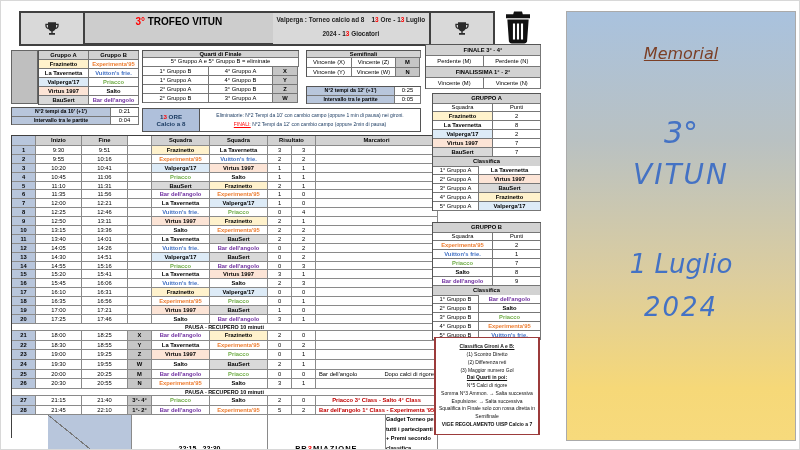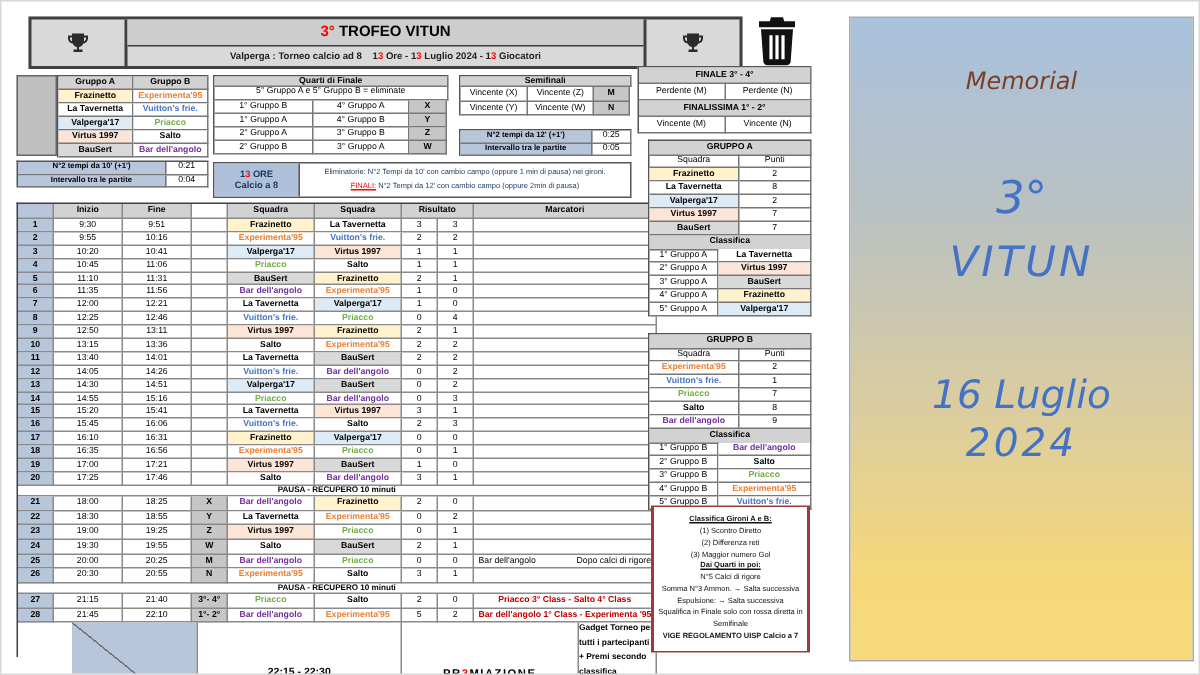--- a/index.html
+++ b/index.html
@@ -6,21 +6,21 @@
   .page{position:relative;width:800px;height:450px;background:#fff;overflow:hidden;
         font-family:"Liberation Sans", sans-serif;border:1px solid #d8d8d8;box-sizing:border-box;
         --red:#FF0000;--notered:#C00000;--navy:#17375E;--pblue:#4472C4;--pbrown:#7B3F26;
         --numcol:#B8C6DC;--hgrey:#D2D2D2;}
   .abs{position:absolute;}
   
   .header-bar{left:18px;top:10px;width:476px;height:35px;background:#D9D9D9;border:2px solid #404040;display:flex;box-sizing:border-box;}
   .trophy-cell{width:62px;display:flex;align-items:center;justify-content:center;}
   .trophy-cell.l{border-right:2px solid #404040;}
   .trophy-cell.r{border-left:2px solid #404040;}
-  .title-area{flex:1;display:flex;flex-direction:column;}
+  .title-area{flex:1;display:flex;flex-direction:row;}
   .title-row{flex:1.2;background:#CDCDCD;border-bottom:1px solid #404040;text-align:center;font-weight:bold;font-size:10px;line-height:17px;}
   .subtitle-row{flex:1;text-align:center;font-weight:bold;font-size:6.4px;line-height:14px;color:#222;}
   .red{color:var(--red);}
   .trash{left:501px;top:9px;width:32px;height:35px;}
   
   .mini{box-sizing:border-box;border-top:1px solid #555;border-left:1px solid #555;background:#fff;}
   .mini .row{display:grid;}
   .mini .cell{border-right:1px solid #777;border-bottom:1px solid #777;text-align:center;font-size:5.8px;overflow:hidden;white-space:nowrap;box-sizing:border-box;}
   .ttl{background:var(--hgrey);font-weight:bold;font-size:6.2px;}
   .grey-strip{left:10px;top:49px;width:27px;height:54px;background:#BFBFBF;border:1px solid #666;box-sizing:border-box;}
@@ -79,27 +79,27 @@
   .subh{font-size:5.6px;}
   .pos{font-size:5.4px;}
   
   .notes{left:433px;top:336px;width:106px;height:98px;background:#fff;border:1px solid #9C3B3B;border-left-width:2px;border-right-width:2px;box-sizing:border-box;
          display:flex;flex-direction:column;justify-content:center;text-align:center;font-size:5px;line-height:1.55;color:#111;padding:2px;}
   .notes .b{font-weight:bold;}
   
   .poster{left:565px;top:10px;width:230px;height:430px;border:1px solid #aaa;box-sizing:border-box;
           background:linear-gradient(180deg,#A9C2DE 0%,#B9C1C2 30%,#DCCD9E 62%,#F6D878 88%,#F7DA7C 100%);
           display:flex;flex-direction:column;align-items:center;font-family:"DejaVu Sans", sans-serif;}
-  .poster .mem{margin-top:32px;color:var(--pbrown);font-size:16px;font-style:italic;}
+  .poster .mem{margin-top:32px;color:var(--pbrown);font-size:16px;font-style:italic;text-decoration:underline;}
   .poster .nm{margin-top:4px;color:var(--pbrown);font-size:16px;font-style:italic;text-decoration:underline;}
   .poster .big1{margin-top:52px;color:var(--pblue);font-size:30px;font-style:italic;}
   .poster .big2{margin-top:8px;color:var(--pblue);font-size:28px;font-style:italic;letter-spacing:2px;}
   .poster .big3{margin-top:8px;color:var(--pblue);font-size:28px;font-style:italic;letter-spacing:2px;}
   .poster .d1{margin-top:58px;color:var(--pblue);font-size:26px;font-style:italic;}
-  .poster .d2{margin-top:2px;color:var(--pblue);font-size:26px;font-style:italic;letter-spacing:2px;}
+  .poster .d2{margin-top:13px;color:var(--pblue);font-size:26px;font-style:italic;letter-spacing:2px;}
   svg{display:block;}
 </style>
 </head>
 <body>
 
 <div class="page">
 
   <div class="abs header-bar">
     <div class="trophy-cell l">
       <span>
@@ -701,17 +701,17 @@
       <div>Somma N°3 Ammon. → Salta successiva</div>
       <div>Espulsione: → Salta successiva</div>
       <div>Squalifica in Finale solo con rossa diretta in Semifinale</div>
       <div class="b">VIGE REGOLAMENTO UISP Calcio a 7</div>
     </div>
 
   <div class="abs poster">
     <div class="mem">Memorial</div>
     <div class="big1">3°</div>
     <div class="big2">VITUN</div>
-    <div class="d1">16 Luglio</div>
+    <div class="d1">1 Luglio</div>
     <div class="d2">2024</div>
   </div>
 
 </div>
 
 </body></html>

